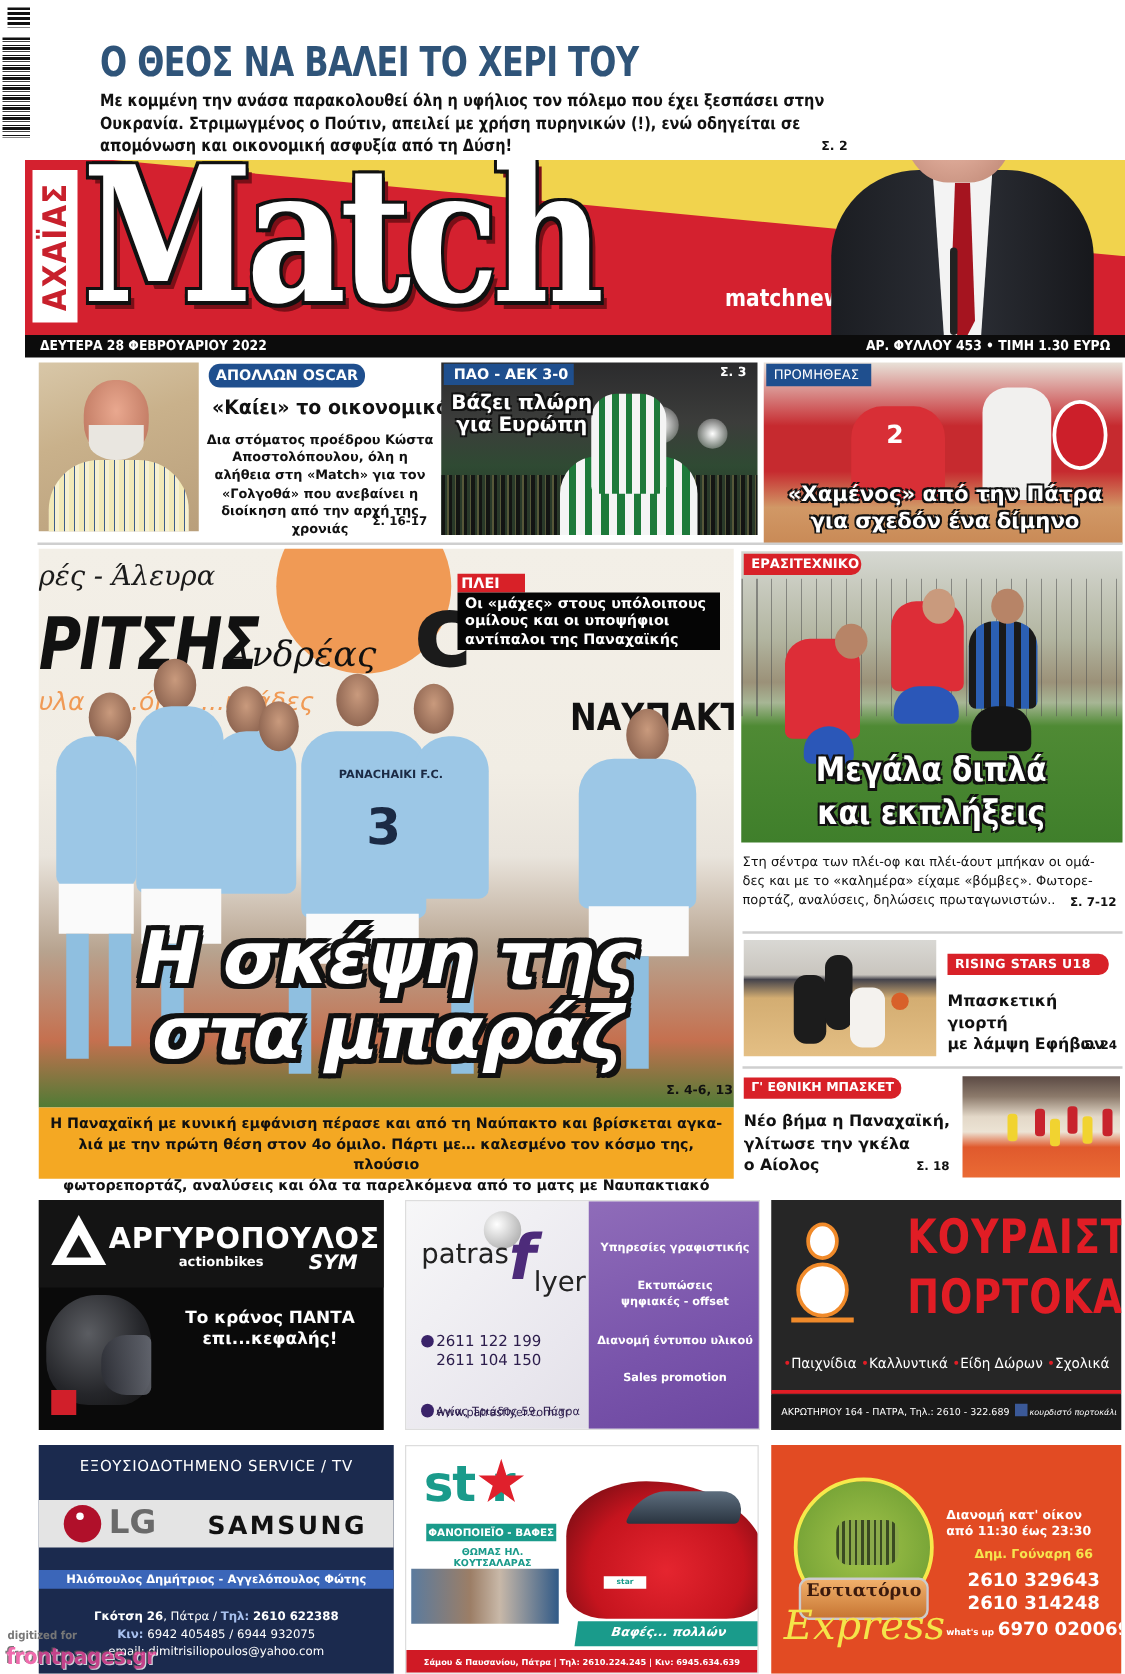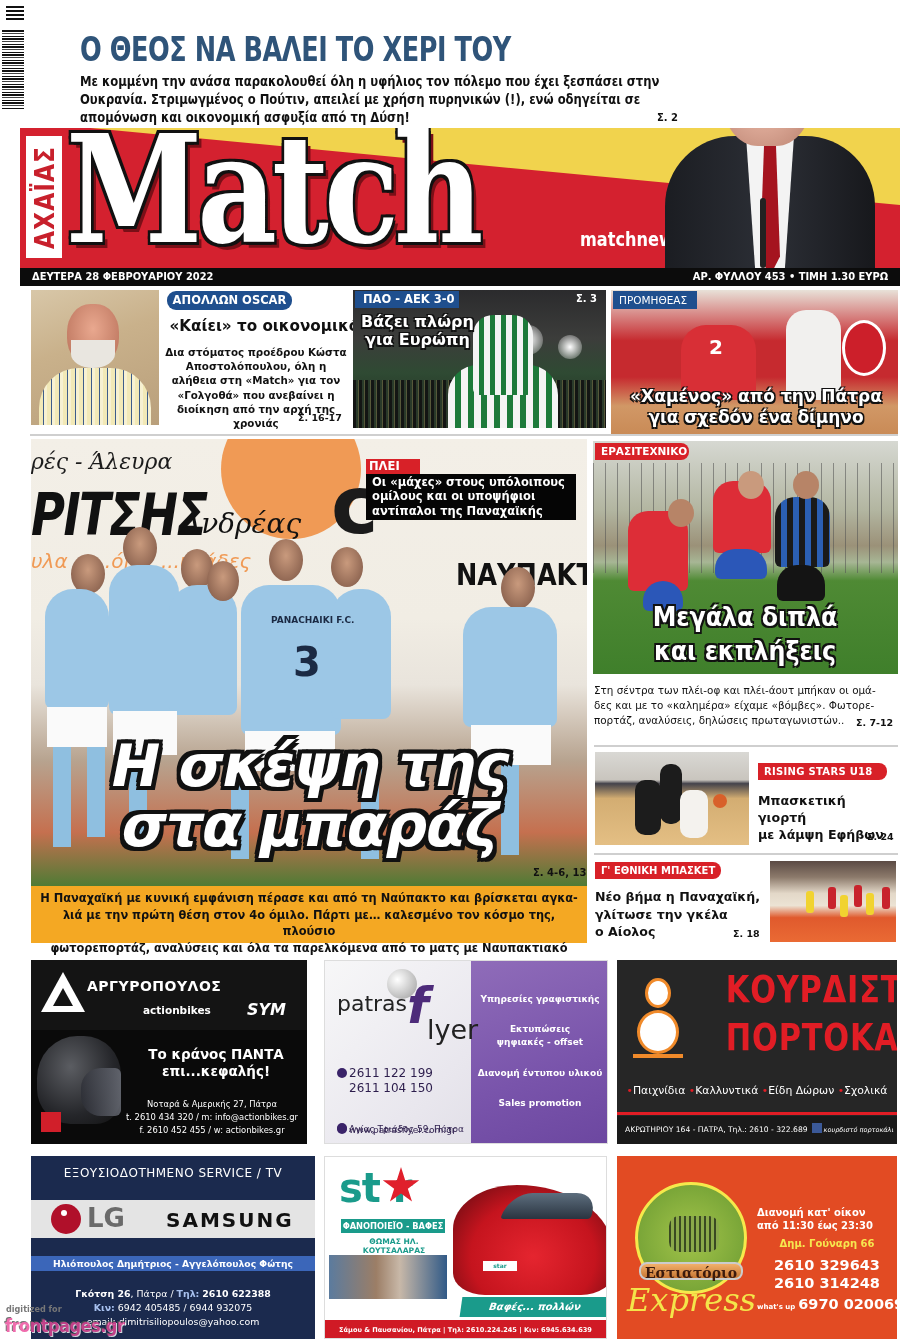--- a/index.html
+++ b/index.html
@@ -144,37 +144,37 @@
   .gethniki-page { left: 733px; top: 928px; font-size: 9.5px; font-weight: bold; }
   .gethniki-photo { left: 770px; top: 861px; width: 126px; height: 81px; overflow: hidden;
     background: linear-gradient(180deg, #5b4a44 0%, #8c7a6b 20%, #e3d8c8 40%, #ece3d4 55%, #e05a2d 70%, #ea6a34 100%); }
   .gethniki-photo .pl { position: absolute; width: 8px; height: 22px; border-radius: 3px; }
 
   
   .ad-argyro { left: 31px; top: 960px; width: 276px; height: 184px; background: #0a0a0a; overflow: hidden; }
   .ad-argyro .top { position: absolute; left: 0; top: 0; width: 100%; height: 70px; background: #141414; }
   .ad-argyro .logo-tri { position: absolute; left: 10px; top: 12px; width: 0; height: 0; border-left: 22px solid transparent; border-right: 22px solid transparent; border-bottom: 40px solid #fff; }
   .ad-argyro .logo-tri-inner { position: absolute; left: 22px; top: 28px; width: 0; height: 0; border-left: 10px solid transparent; border-right: 10px solid transparent; border-bottom: 18px solid #141414; }
-  .ad-argyro .name { position: absolute; left: 56px; top: 18px; font-size: 14px; font-weight: bold; color: #fff; letter-spacing: 0.5px; }
+  .ad-argyro .name { position: absolute; left: 56px; top: 18px; font-size: 23px; font-weight: bold; color: #fff; letter-spacing: 0.5px; }
   .ad-argyro .sub { position: absolute; left: 112px; top: 44px; font-size: 10.5px; font-weight: bold; color: #fff; }
   .ad-argyro .sym { position: absolute; left: 190px; top: 40px; font-size: 16px; font-weight: bold; font-style: italic; color: #fff; margin-left: 26px; }
   .ad-argyro .helmet { position: absolute; left: 6px; top: 76px; width: 84px; height: 88px; border-radius: 48% 44% 30% 40%;
     background: radial-gradient(ellipse at 40% 35%, #5b5d62, #25262a 60%, #111 100%); }
   .ad-argyro .visor { position: absolute; left: 50px; top: 108px; width: 40px; height: 48px; border-radius: 20px 6px 6px 20px; background: linear-gradient(90deg, #2b2d35, #7b7f8a); opacity: 0.7; }
   .ad-argyro .ls2 { position: absolute; left: 10px; top: 152px; width: 20px; height: 20px; background: #d11f2a; }
   .ad-argyro .slogan { position: absolute; left: 100px; top: 86px; width: 170px; font-size: 13.5px; font-weight: bold; color: #fff; text-align: center; line-height: 17px; }
   .ad-argyro .contact { position: absolute; left: 86px; top: 138px; width: 190px; font-size: 8.4px; color: #fff; text-align: center; line-height: 13px; }
 
   .ad-patras { left: 324px; top: 960px; width: 284px; height: 184px; overflow: hidden; border: 1px solid #ddd;
     background: linear-gradient(135deg, #f7f7f8 0%, #e9e7ee 50%, #d9d6e0 100%); }
   .ad-patras .right { position: absolute; left: 146px; top: 0; width: 138px; height: 100%; background: linear-gradient(160deg, #8f6cb9, #7954ab 60%, #6c47a0); }
   .ad-patras .logo-ball { position: absolute; left: 62px; top: 8px; width: 30px; height: 30px; border-radius: 50%; background: radial-gradient(circle at 35% 35%, #fff, #9b9b9b); }
   .ad-patras .logo1 { position: absolute; left: 12px; top: 30px; font-size: 22px; color: #222; }
   .ad-patras .logo-f { position: absolute; left: 82px; top: 20px; font-size: 50px; font-weight: bold; font-style: italic; color: #4d2b7a; line-height: 1; }
-  .ad-patras .logo2 { position: absolute; left: 102px; top: 53px; font-size: 27px; color: #222; }
+  .ad-patras .logo2 { position: absolute; left: 102px; top: 53px; font-size: 22px; color: #222; }
   .ad-patras .ph { position: absolute; left: 12px; top: 105px; font-size: 12px; color: #2c1d4c; line-height: 15px; }
   .ad-patras .web { position: absolute; left: 12px; top: 143px; font-size: 9px; color: #2c1d4c; margin-top: 20px; }
   .ad-patras .addr { position: absolute; left: 12px; top: 162px; font-size: 9px; color: #2c1d4c; }
   .ad-patras .dot { display: inline-block; width: 10px; height: 10px; border-radius: 50%; background: #3a2369; vertical-align: -1px; margin-right: 2px; }
   .ad-patras .svc { position: absolute; left: 146px; width: 138px; text-align: center; font-size: 9px; font-weight: bold; color: #fff; line-height: 12px; }
 
   .ad-kourdisto { left: 617px; top: 960px; width: 280px; height: 184px; background: #262626; overflow: hidden; }
   .ad-kourdisto .mascot { position: absolute; left: 16px; top: 18px; width: 50px; height: 96px; }
   .ad-kourdisto .mascot .h { position: absolute; left: 12px; top: 0; width: 26px; height: 30px; border-radius: 50%; background: #fff; border: 3px solid #f08a2a; }
   .ad-kourdisto .mascot .b { position: absolute; left: 4px; top: 32px; width: 42px; height: 44px; border-radius: 50%; background: #fff; border: 3px solid #f08a2a; }
@@ -210,21 +210,21 @@
     background: radial-gradient(ellipse at 50% 65%, #e5252f 0%, #c5141e 55%, #5a0a10 100%); border-radius: 40% 60% 20% 20%; }
   .ad-star .glass { position: absolute; left: 180px; top: 36px; width: 90px; height: 26px; background: linear-gradient(180deg, #5d6e7e, #2a3440); border-radius: 30px 30px 4px 4px; transform: skewX(-20deg); }
   .ad-star .plate { position: absolute; left: 158px; top: 104px; width: 34px; height: 10px; background: #fff; font-size: 6px; text-align: center; line-height: 10px; color: #1a9b8b; font-weight: bold; }
   .ad-star .photos { position: absolute; left: 4px; top: 98px; width: 118px; height: 44px; background: linear-gradient(90deg, #5b7b9e, #9c7e66 40%, #c8b8a8 60%, #315a87 100%); }
   .ad-star .slogan { position: absolute; left: 136px; top: 140px; width: 148px; height: 20px; background: #1a9b8b; color: #fff; font-size: 10px; font-style: italic; font-weight: bold; text-align: center; line-height: 20px; transform: skewX(-8deg); }
   .ad-star .foot { position: absolute; left: 0; top: 163px; width: 100%; height: 20px; background: #d01a25; color: #fff; font-size: 6.6px; font-weight: bold; text-align: center; line-height: 20px; white-space: nowrap; }
 
   .ad-estiatorio { left: 617px; top: 1156px; width: 280px; height: 183px; background: #e24b23; overflow: hidden; }
   .ad-estiatorio .circ { position: absolute; left: 18px; top: 26px; width: 112px; height: 112px; border-radius: 50%; background: radial-gradient(circle, #a3c44a, #7aa638 70%); border: 3px solid #f6e94b; }
   .ad-estiatorio .bike { position: absolute; left: 52px; top: 60px; width: 50px; height: 36px; background: repeating-linear-gradient(90deg, #3a4a22 0 2px, #8aa94a 2px 5px); border-radius: 10px; }
-  .ad-estiatorio .badge { position: absolute; left: 22px; top: 106px; width: 104px; height: 18px; background: linear-gradient(180deg, #f1b06b, #c77633); border: 2px solid #ccc; border-radius: 8px; color: #3b1a0d; font-family: "DejaVu Serif", serif; font-weight: bold; font-size: 14px; text-align: center; line-height: 18px; }
+  .ad-estiatorio .badge { position: absolute; left: 22px; top: 106px; width: 104px; height: 34px; background: linear-gradient(180deg, #f1b06b, #c77633); border: 2px solid #ccc; border-radius: 8px; color: #3b1a0d; font-family: "DejaVu Serif", serif; font-weight: bold; font-size: 14px; text-align: center; line-height: 18px; }
   .ad-estiatorio .express { position: absolute; left: 10px; top: 125px; font-family: "DejaVu Serif", serif; font-style: italic; font-size: 32px; color: #f4e54a; }
   .ad-estiatorio .r1 { position: absolute; left: 140px; top: 6px; width: 140px; text-align: center; font-family: "DejaVu Serif", serif; font-style: italic; font-size: 9.5px; line-height: 12px; color: #f6e64f; }
   .ad-estiatorio .r2 { position: absolute; left: 140px; top: 50px; width: 140px; text-align: left; font-size: 10px; font-weight: bold; line-height: 13px; color: #fff; }
   .ad-estiatorio .r3 { position: absolute; left: 140px; top: 82px; width: 140px; text-align: center; font-size: 10px; font-weight: bold; color: #f6e64f; }
   .ad-estiatorio .r4 { position: absolute; left: 140px; top: 100px; width: 140px; text-align: center; font-size: 14.5px; font-weight: bold; line-height: 18px; color: #fff; }
   .ad-estiatorio .r5 { position: absolute; left: 140px; top: 140px; width: 140px; text-align: center; font-size: 14.5px; font-weight: bold; color: #fff; white-space: nowrap; }
   .ad-estiatorio .r5 small { font-size: 7px; margin-right: 3px; }
 
   
   .wm1 { left: 6px; top: 1304px; font-size: 9px; font-weight: bold; color: #777; font-family: "DejaVu Sans Condensed", "DejaVu Sans", sans-serif; }
@@ -423,25 +423,20 @@
   <div class="name">ΑΡΓΥΡΟΠΟΥΛΟΣ</div>
   <div class="sub">actionbikes</div>
   <div class="sym">SYM</div>
   <div class="helmet"></div>
   <div class="visor"></div>
   <div class="ls2"></div>
   <div class="slogan">
     <div>Το κράνος ΠΑΝΤΑ</div>
     <div>επι...κεφαλής!</div>
   </div>
-  <div class="contact">
-    <div>Νοταρά &amp; Αμερικής 27, Πάτρα</div>
-    <div>t. 2610 434 320 / m: info@actionbikes.gr</div>
-    <div>f. 2610 452 455 / w: actionbikes.gr</div>
-  </div>
 </div>
 
 <div class="abs ad-patras">
   <div class="right"></div>
   <div class="logo-ball"></div>
   <div class="logo1">patras</div>
   <div class="logo-f">f</div>
   <div class="logo2">lyer</div>
   <div class="ph">
     <div><span class="dot"></span><span>2611 122 199</span></div>

